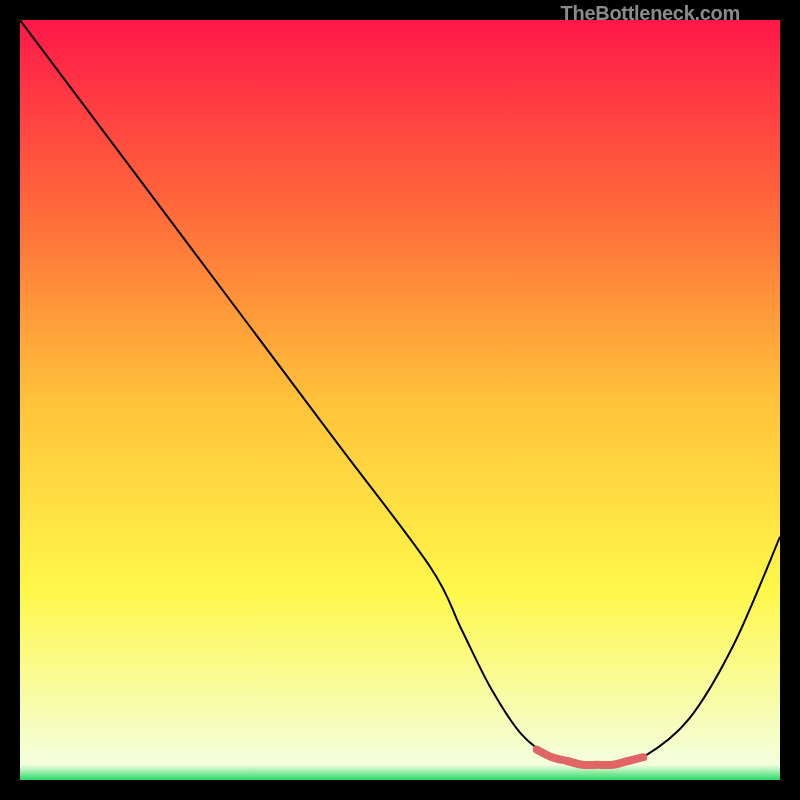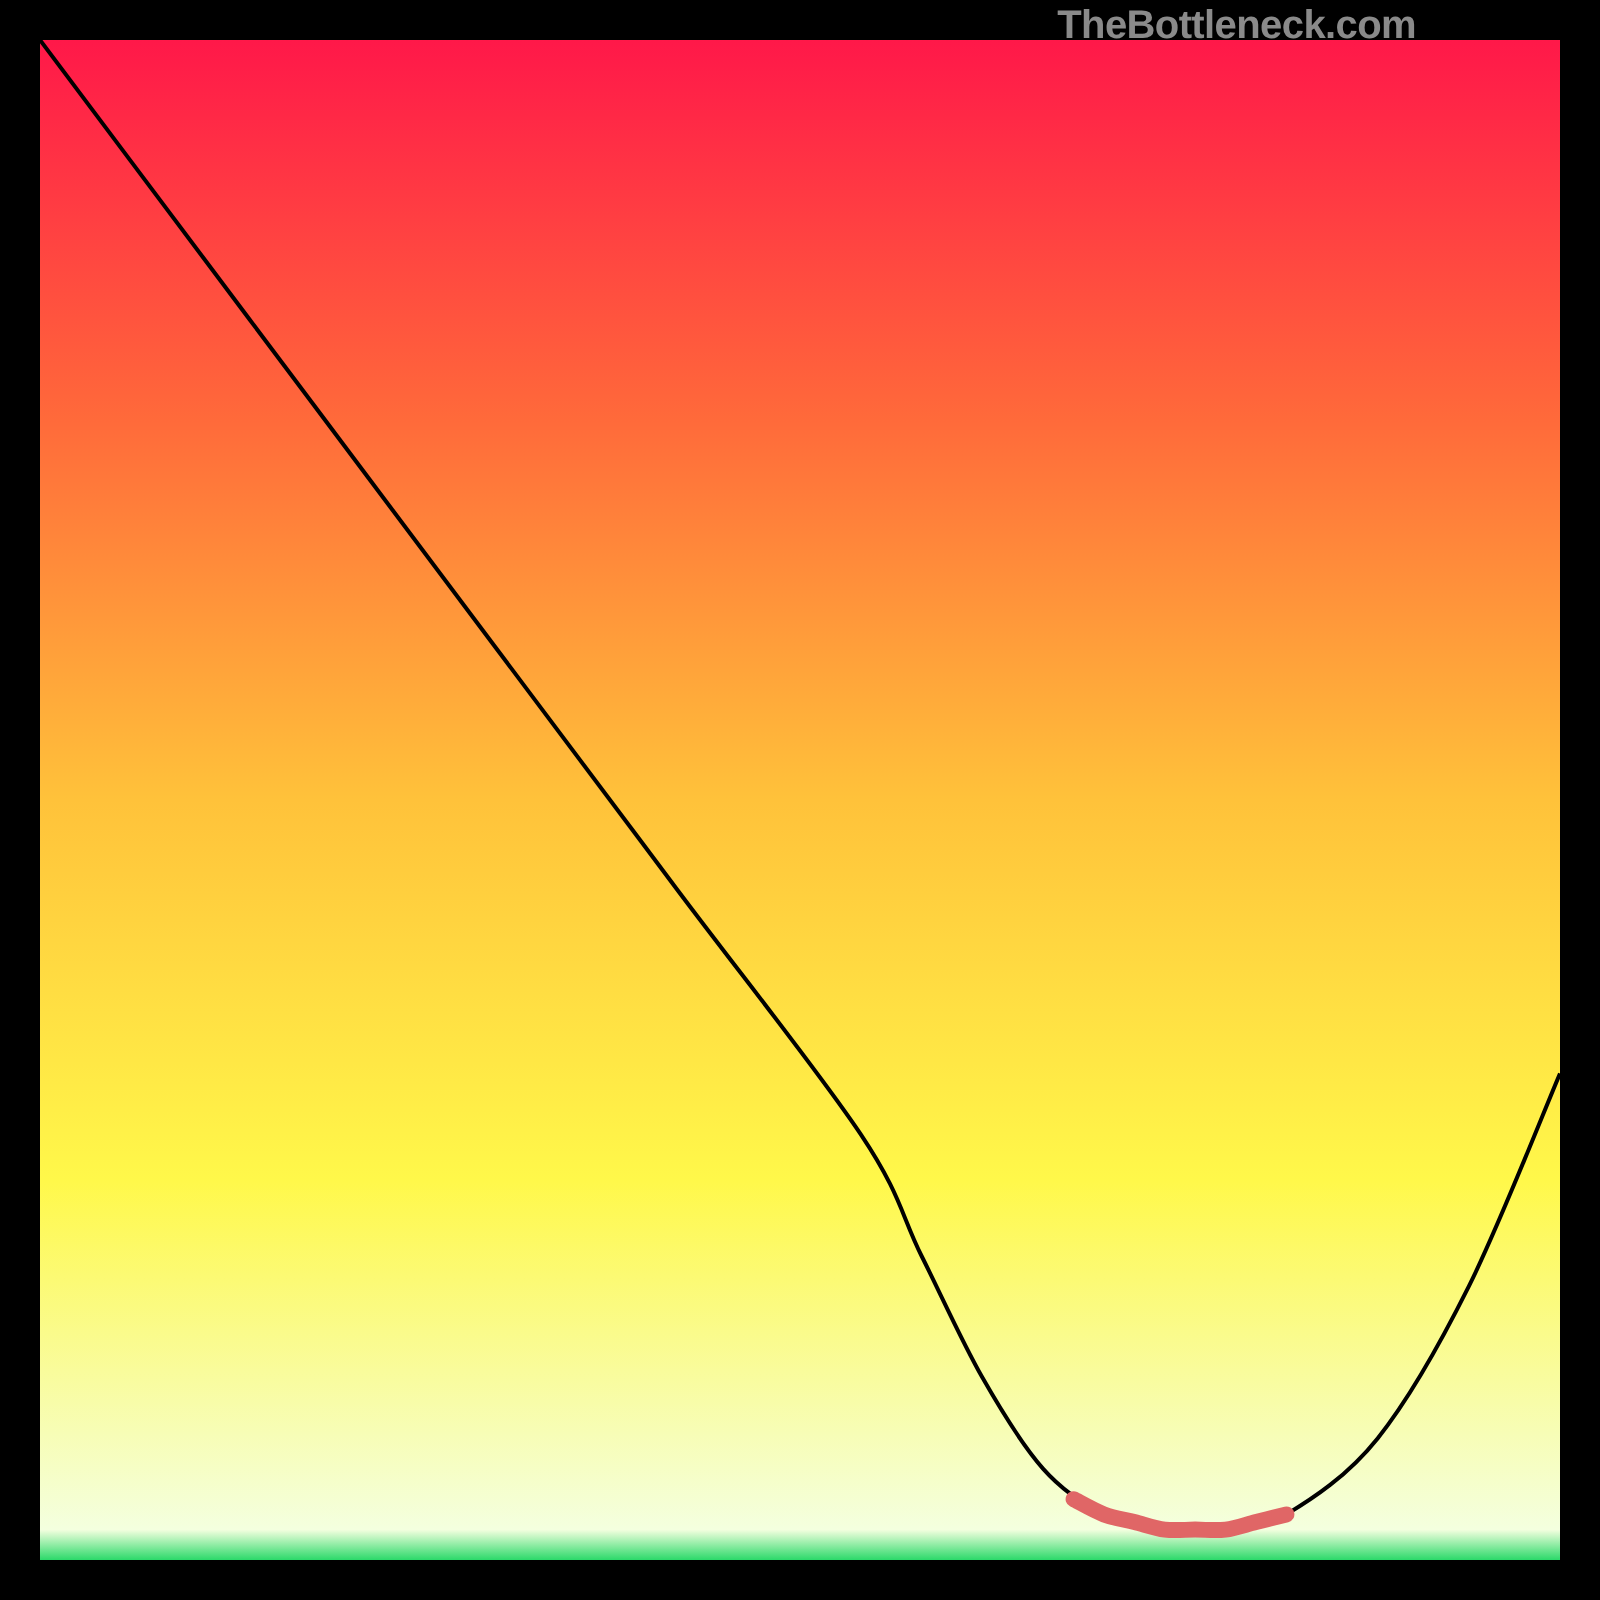--- a/index.html
+++ b/index.html
@@ -8,20 +8,21 @@
     width: 800px;
     height: 800px;
     background: #000;
     overflow: hidden;
   }
   .chart-container {
     position: relative;
     width: 720px;
     height: 800px;
     background: #000;
+    padding-left: 32px;
   }
   .plot-area {
     position: absolute;
     left: 20px;
     top: 20px;
     width: 760px;
     height: 760px;
   }
   .watermark {
     position: absolute;

